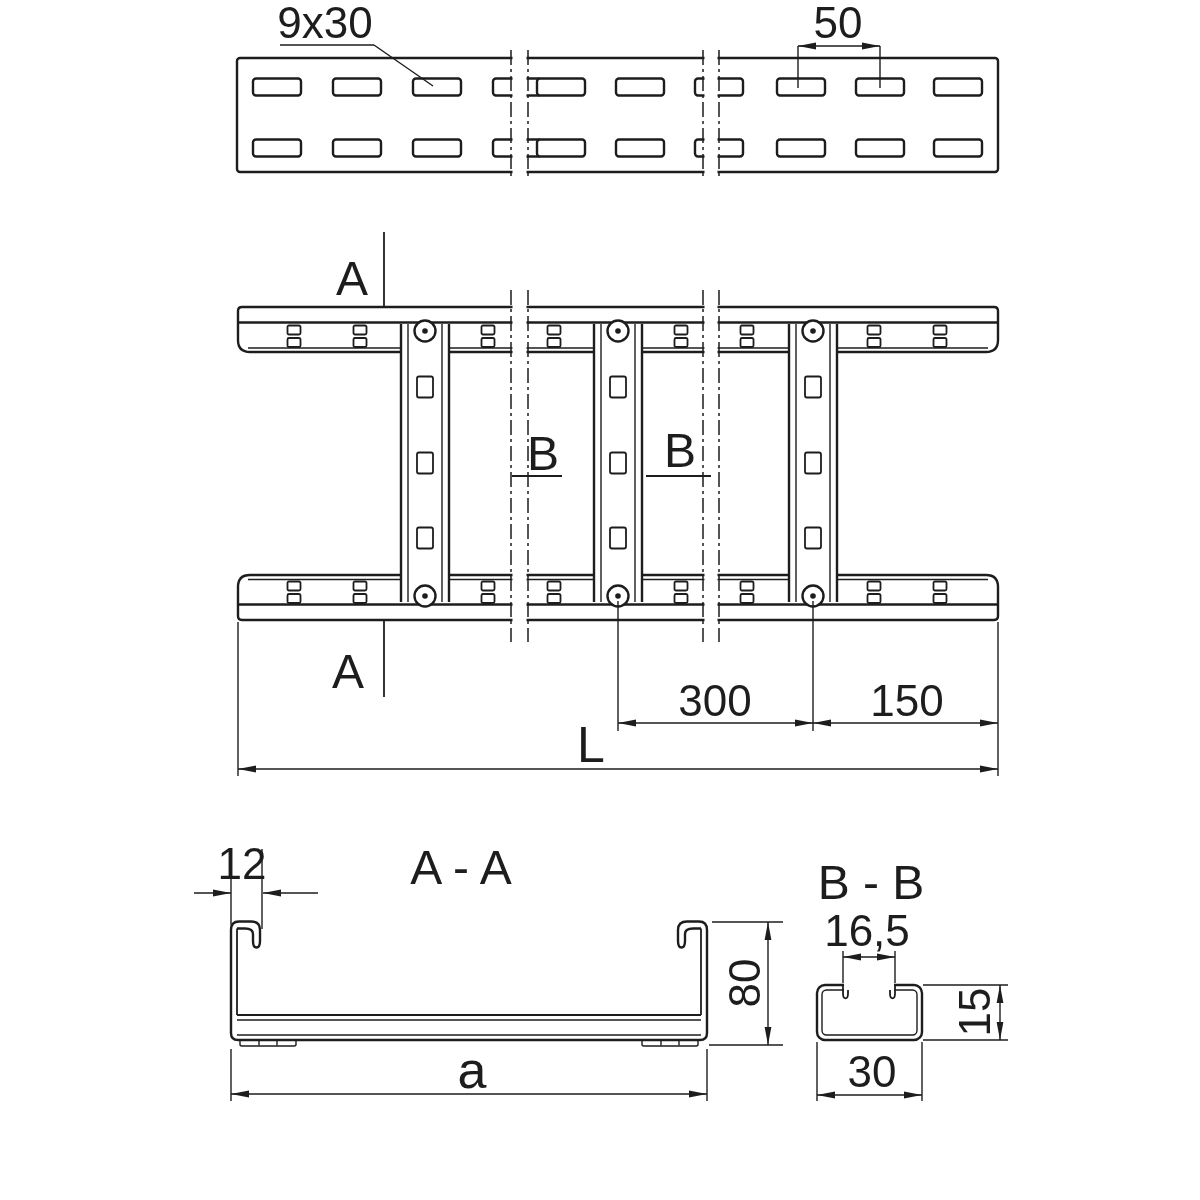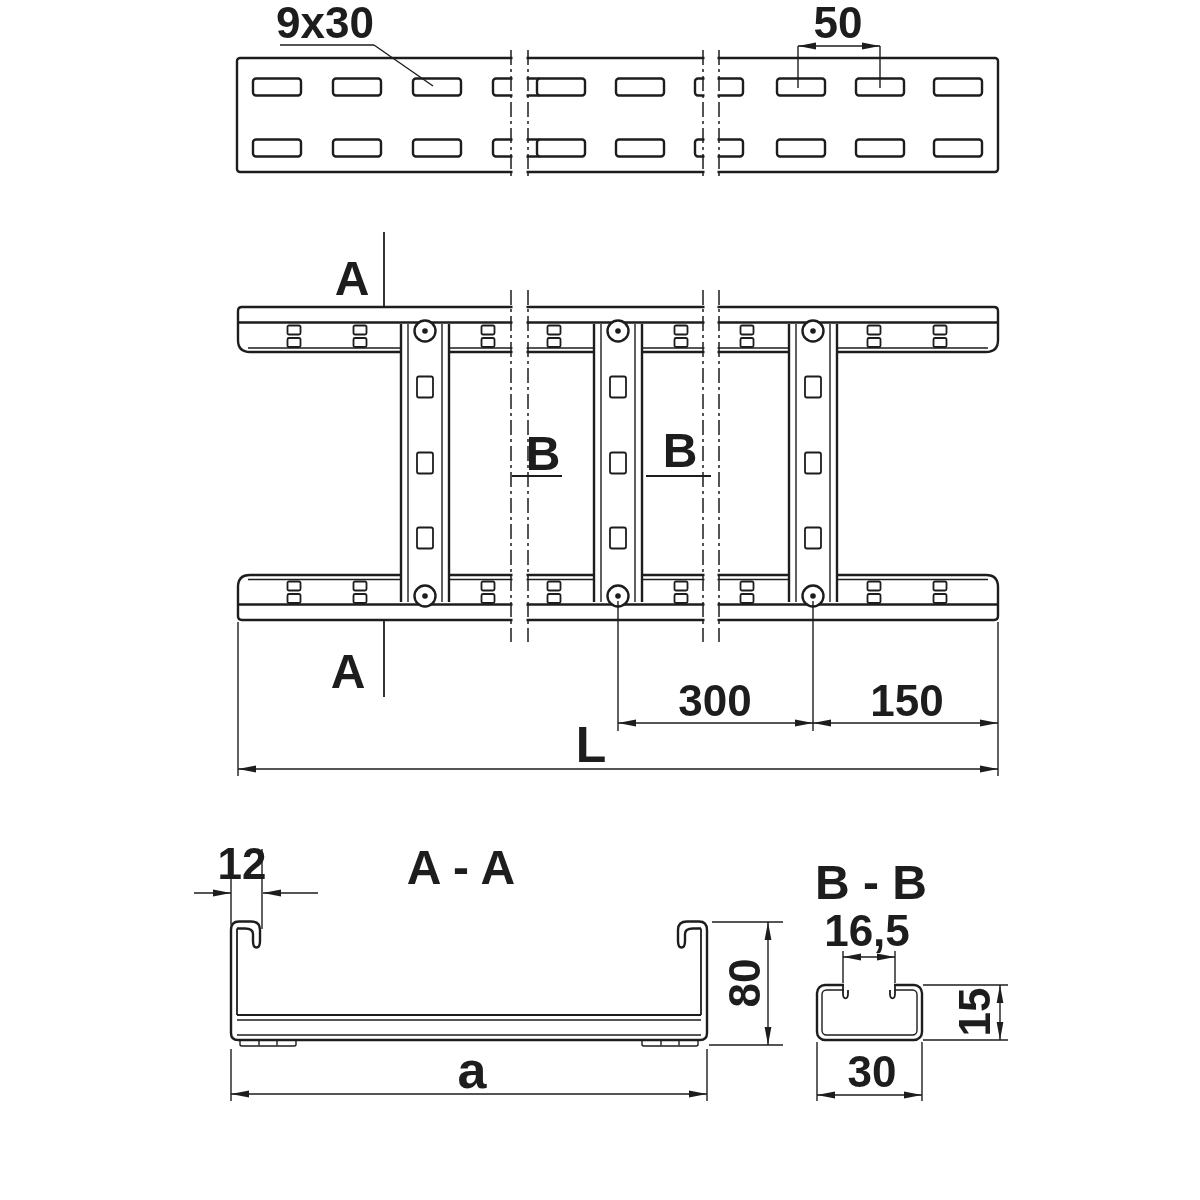--- a/index.html
+++ b/index.html
@@ -1,17 +1,17 @@
 <!DOCTYPE html>
 <html style="--line: #1d1d1d; --bg: #ffffff;"><head>
 <meta charset="utf-8">
 <style>
   :root { --line:#1d1d1d; --bg:#ffffff; }
   html,body { margin:0; padding:0; background:var(--bg); }
-  .stage { width:1176px; height:1200px; position:relative; background:var(--bg);font-weight:bold; }
+  .stage { width:1176px; height:1200px; position:relative; background:var(--bg); }
   svg { display:block; }
   text { font-family:"Liberation Sans","DejaVu Sans",sans-serif; fill:var(--line); }
   .t44 { font-size:44px; }
   .t48 { font-size:48px; }
   .t50 { font-size:50px; }
   .t52 { font-size:52px; }
   .ln   { stroke:var(--line); fill:none; }
   .thick{ stroke-width:2.4; }
   .med  { stroke-width:1.8; }
   .thin { stroke-width:1.4; }

